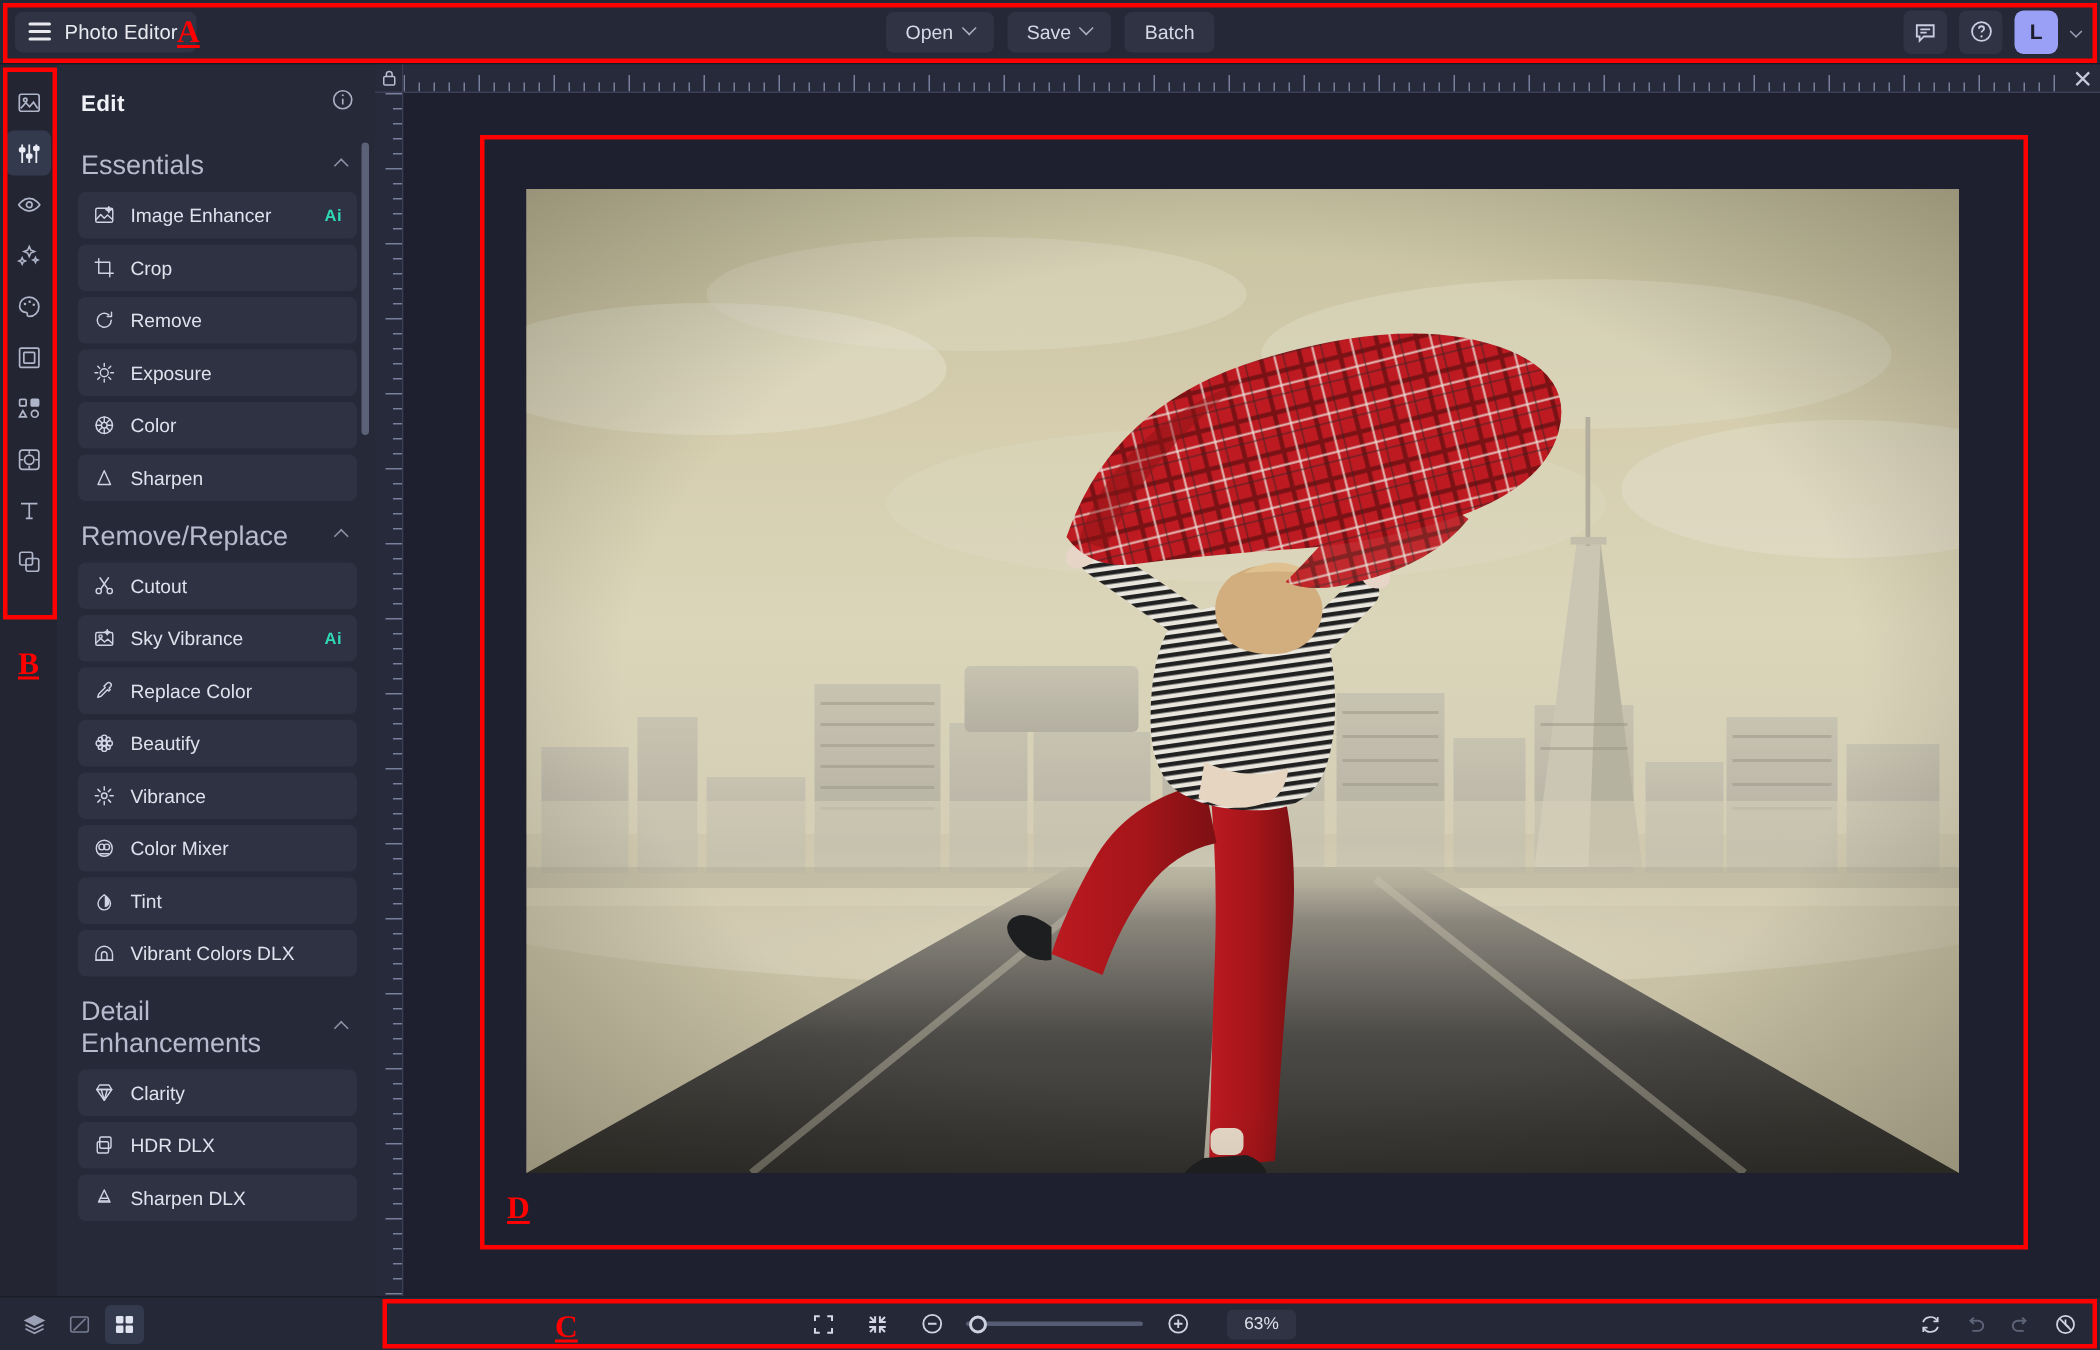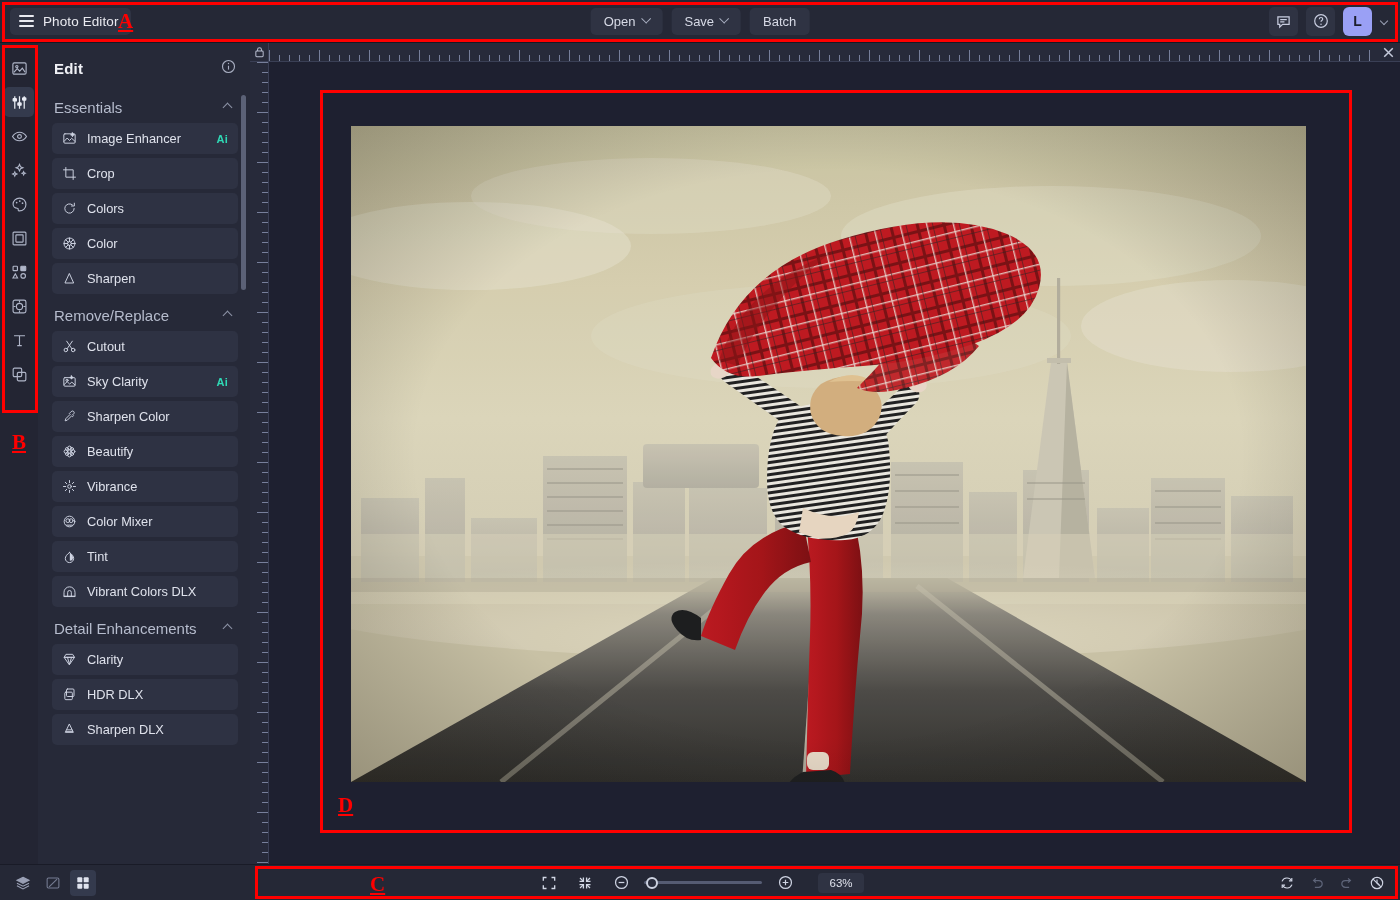--- a/index.html
+++ b/index.html
@@ -86,21 +86,21 @@
     padding: 16px 14px 12px 16px;
   }
   .panel-title { color: #f0f1f6; font-size: 15px; font-weight: bold; letter-spacing: .2px; }
   .panel-scroll {
     flex: 1; overflow: hidden; padding: 0 12px 0 14px; position: relative;
   }
   .group-head {
     display: flex; align-items: center; justify-content: space-between;
     padding: 9px 4px 7px 2px;
   }
-  .group-title { color: #b6bccd; font-size: 15px; }
+  .group-title { color: #b6bccd; font-size: 18px; }
   .chev-up { width: 7px; height: 7px; border-left: 1.5px solid #8d93a6; border-top: 1.5px solid #8d93a6;
              transform: rotate(45deg); margin-right: 3px; }
   .item {
     display: flex; align-items: center; gap: 10px;
     background: #2e3243; border-radius: 5px;
     padding: 8px 10px; margin-bottom: 4px; cursor: pointer;
     position: relative;
   }
   .item-label { color: #dfe2ec; font-size: 12.8px; white-space: nowrap; }
   .item .ai {
@@ -346,21 +346,30 @@
               </span>
               <span class="item-label">Crop</span>
             </div>
             <div class="item">
               <span class="item-ico">
                 <svg width="15" height="15" viewBox="0 0 18 18" fill="none" stroke="#cfd4e3" stroke-width="1.15" stroke-linecap="round" stroke-linejoin="round">
                   <path d="M14.6 9a5.6 5.6 0 11-2-4.3"></path>
                   <path d="M14.8 2.6v3.4h-3.4"></path>
                 </svg>
               </span>
-              <span class="item-label">Colors</span>
+              <span class="item-label">Remove</span>
+            </div>
+            <div class="item">
+              <span class="item-ico">
+                <svg width="15" height="15" viewBox="0 0 18 18" fill="none" stroke="#cfd4e3" stroke-width="1.15" stroke-linecap="round" stroke-linejoin="round">
+                  <circle cx="9" cy="9" r="3.2"></circle>
+                  <path d="M9 1.6v2.2M9 14.2v2.2M1.6 9h2.2M14.2 9h2.2M3.8 3.8l1.6 1.6M12.6 12.6l1.6 1.6M14.2 3.8l-1.6 1.6M5.4 12.6l-1.6 1.6"></path>
+                </svg>
+              </span>
+              <span class="item-label">Exposure</span>
             </div>
             <div class="item">
               <span class="item-ico">
                 <svg width="15" height="15" viewBox="0 0 18 18" fill="none" stroke="#cfd4e3" stroke-width="1.15" stroke-linecap="round" stroke-linejoin="round">
                   <circle cx="9" cy="9" r="6.6"></circle>
                   <circle cx="9" cy="9" r="2.3"></circle>
                   <path d="M9 2.4v4.3M9 11.3v4.3M2.4 9h4.3M11.3 9h4.3M4.4 4.4l3 3M10.6 10.6l3 3M13.6 4.4l-3 3M7.4 10.6l-3 3"></path>
                 </svg>
               </span>
               <span class="item-label">Color</span>
@@ -389,30 +398,30 @@
             </div>
             <div class="item">
               <span class="item-ico">
                 <svg width="15" height="15" viewBox="0 0 18 18" fill="none" stroke="#cfd4e3" stroke-width="1.15" stroke-linecap="round" stroke-linejoin="round">
                   <rect x="2.2" y="4.4" width="13.6" height="10.2" rx="1.3"></rect>
                   <circle cx="6" cy="7.6" r="1.3"></circle>
                   <path d="M2.6 12.6l3.6-3.4 3 2.8 2.6-2.2 3.6 3.2"></path>
                   <path d="M11.4 2.2l.6 1.4 1.4.6-1.4.6-.6 1.4-.6-1.4-1.4-.6 1.4-.6z" fill="#cfd4e3"></path>
                 </svg>
               </span>
-              <span class="item-label">Sky Clarity</span>
+              <span class="item-label">Sky Vibrance</span>
               <span class="ai">Ai</span>
             </div>
             <div class="item">
               <span class="item-ico">
                 <svg width="15" height="15" viewBox="0 0 18 18" fill="none" stroke="#cfd4e3" stroke-width="1.15" stroke-linecap="round" stroke-linejoin="round">
                   <path d="M11.4 2.8a2 2 0 012.8 2.8l-1.4 1.4 1 1-1.2 1.2-1-1-5.2 5.2-2.6.8.8-2.6 5.2-5.2-1-1L10 4.2z"></path>
                 </svg>
               </span>
-              <span class="item-label">Sharpen Color</span>
+              <span class="item-label">Replace Color</span>
             </div>
             <div class="item">
               <span class="item-ico">
                 <svg width="15" height="15" viewBox="0 0 18 18" fill="none" stroke="#cfd4e3" stroke-width="1.15" stroke-linecap="round" stroke-linejoin="round">
                   <circle cx="9" cy="9" r="1.9"></circle>
                   <circle cx="9" cy="4.6" r="2.1"></circle>
                   <circle cx="9" cy="13.4" r="2.1"></circle>
                   <circle cx="4.6" cy="9" r="2.1"></circle>
                   <circle cx="13.4" cy="9" r="2.1"></circle>
                   <circle cx="5.9" cy="5.9" r="1.7"></circle>

